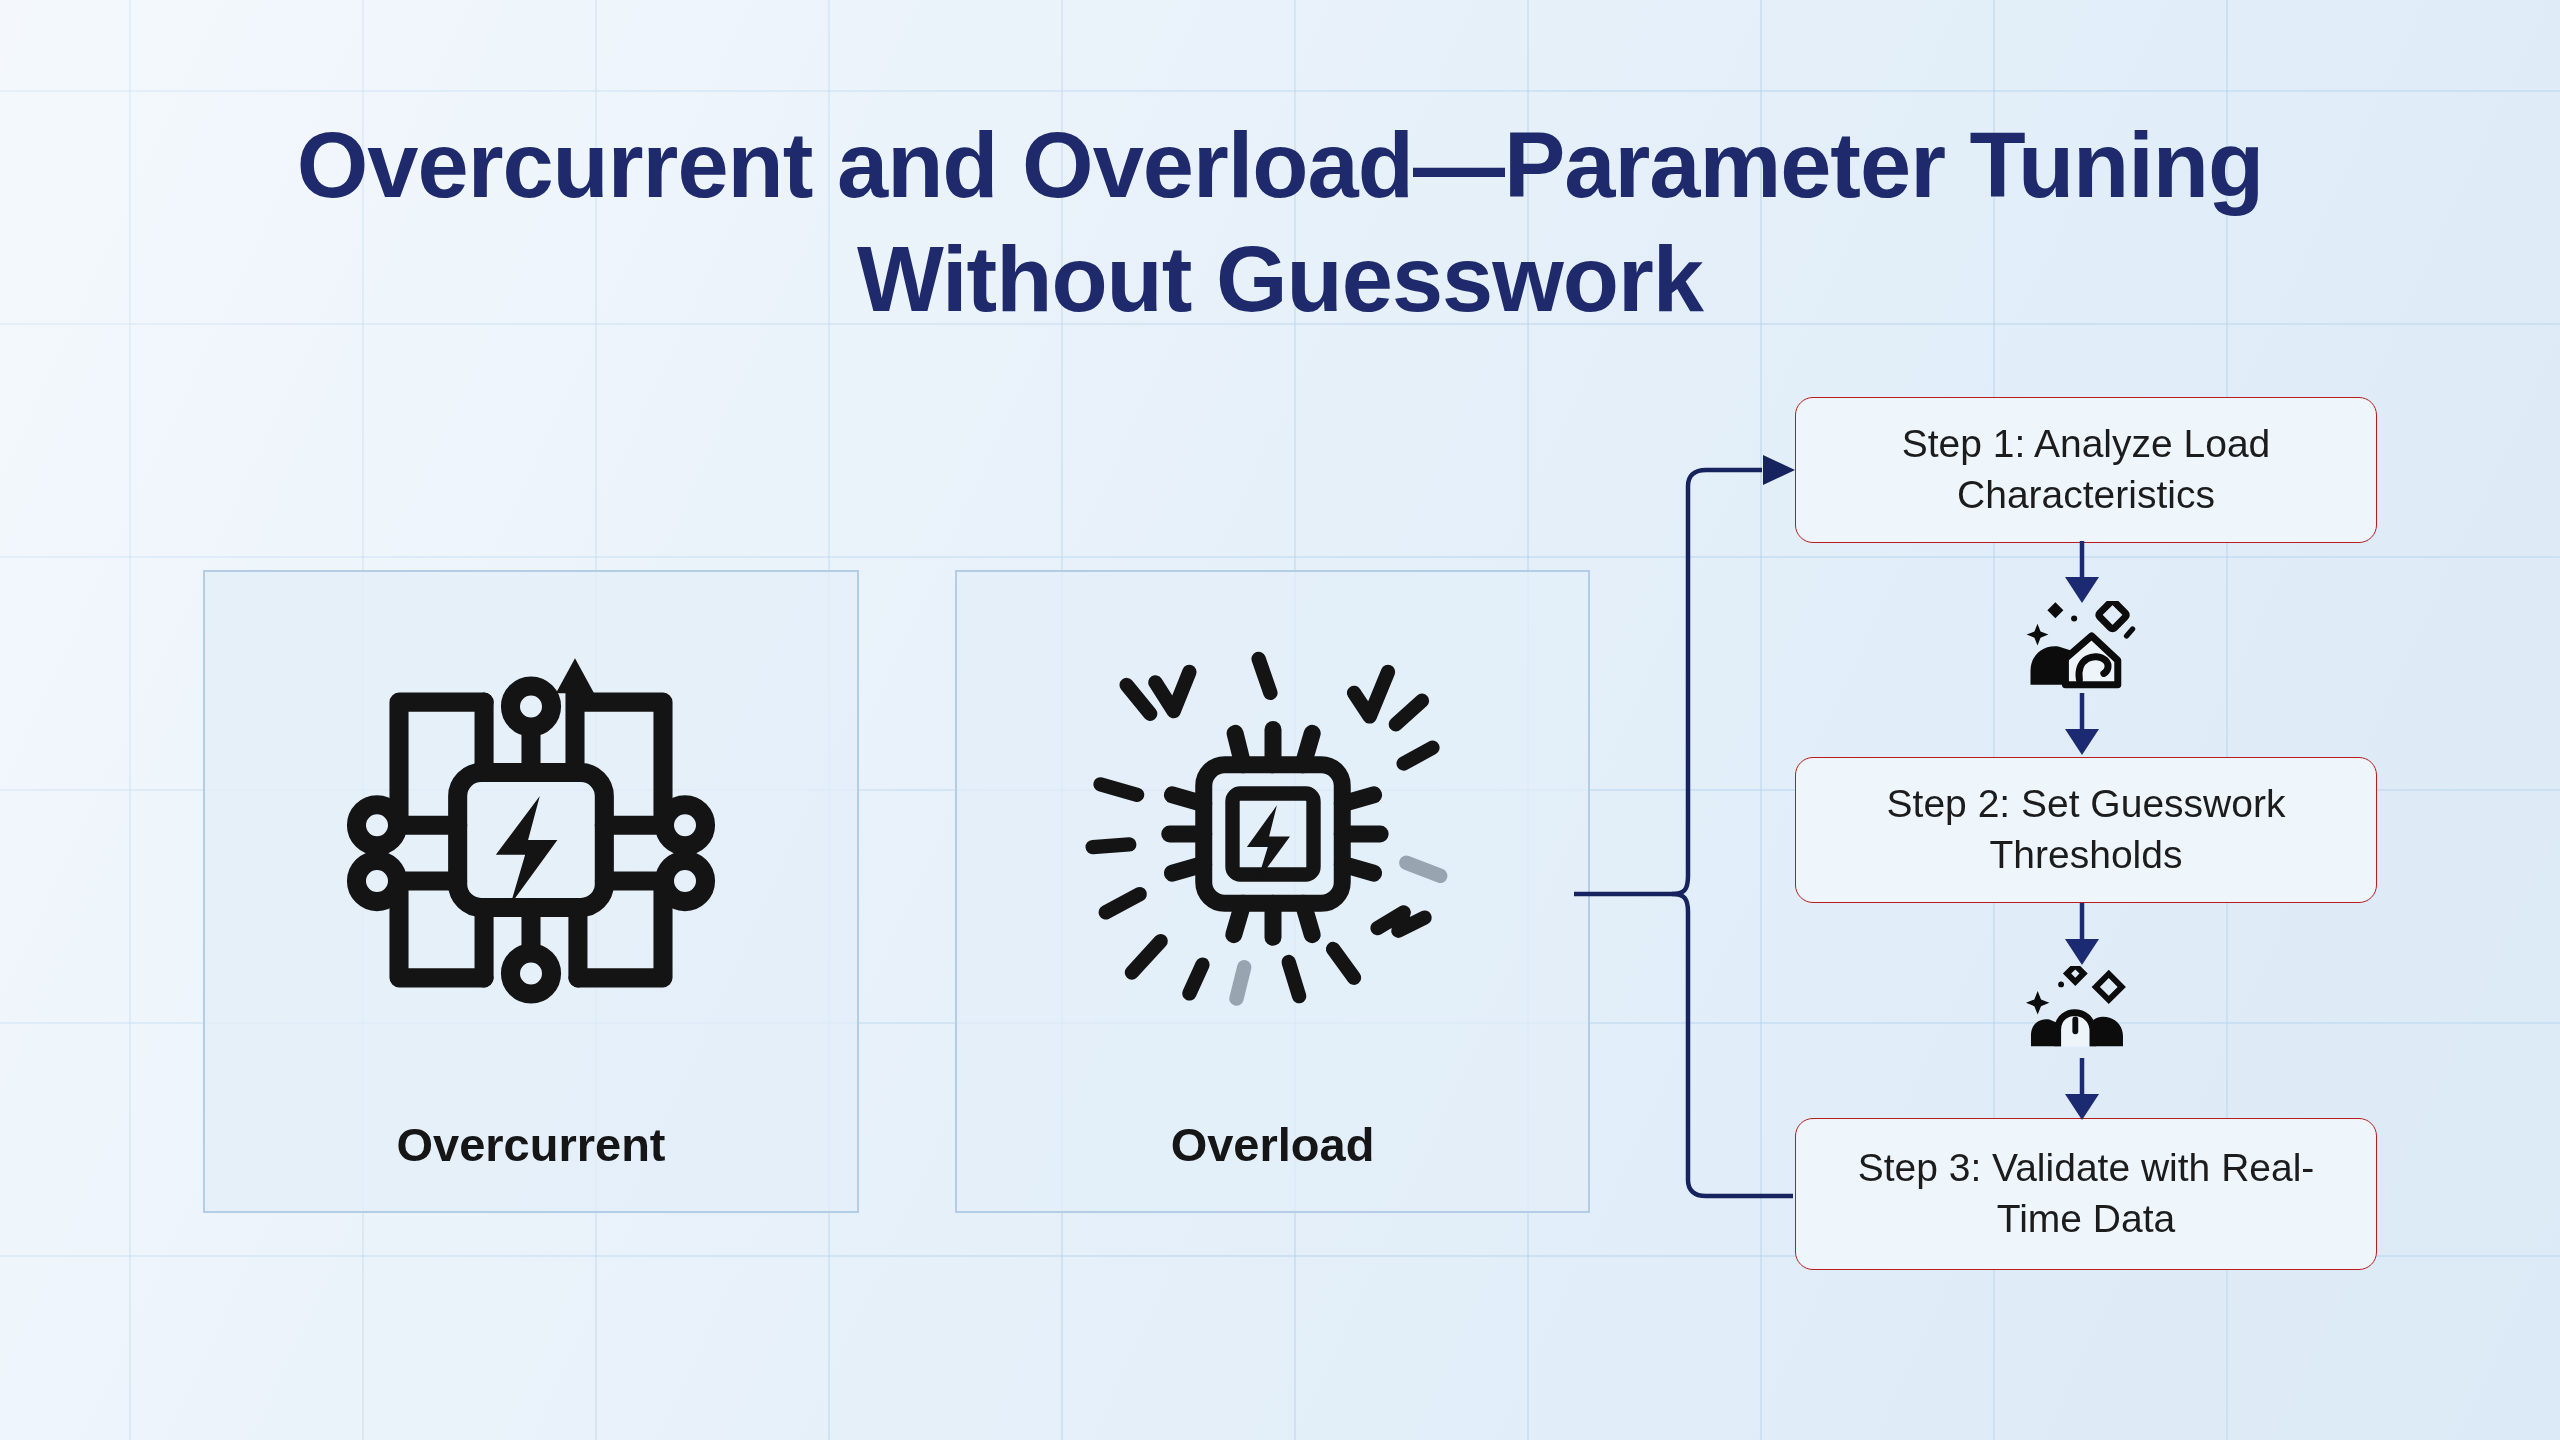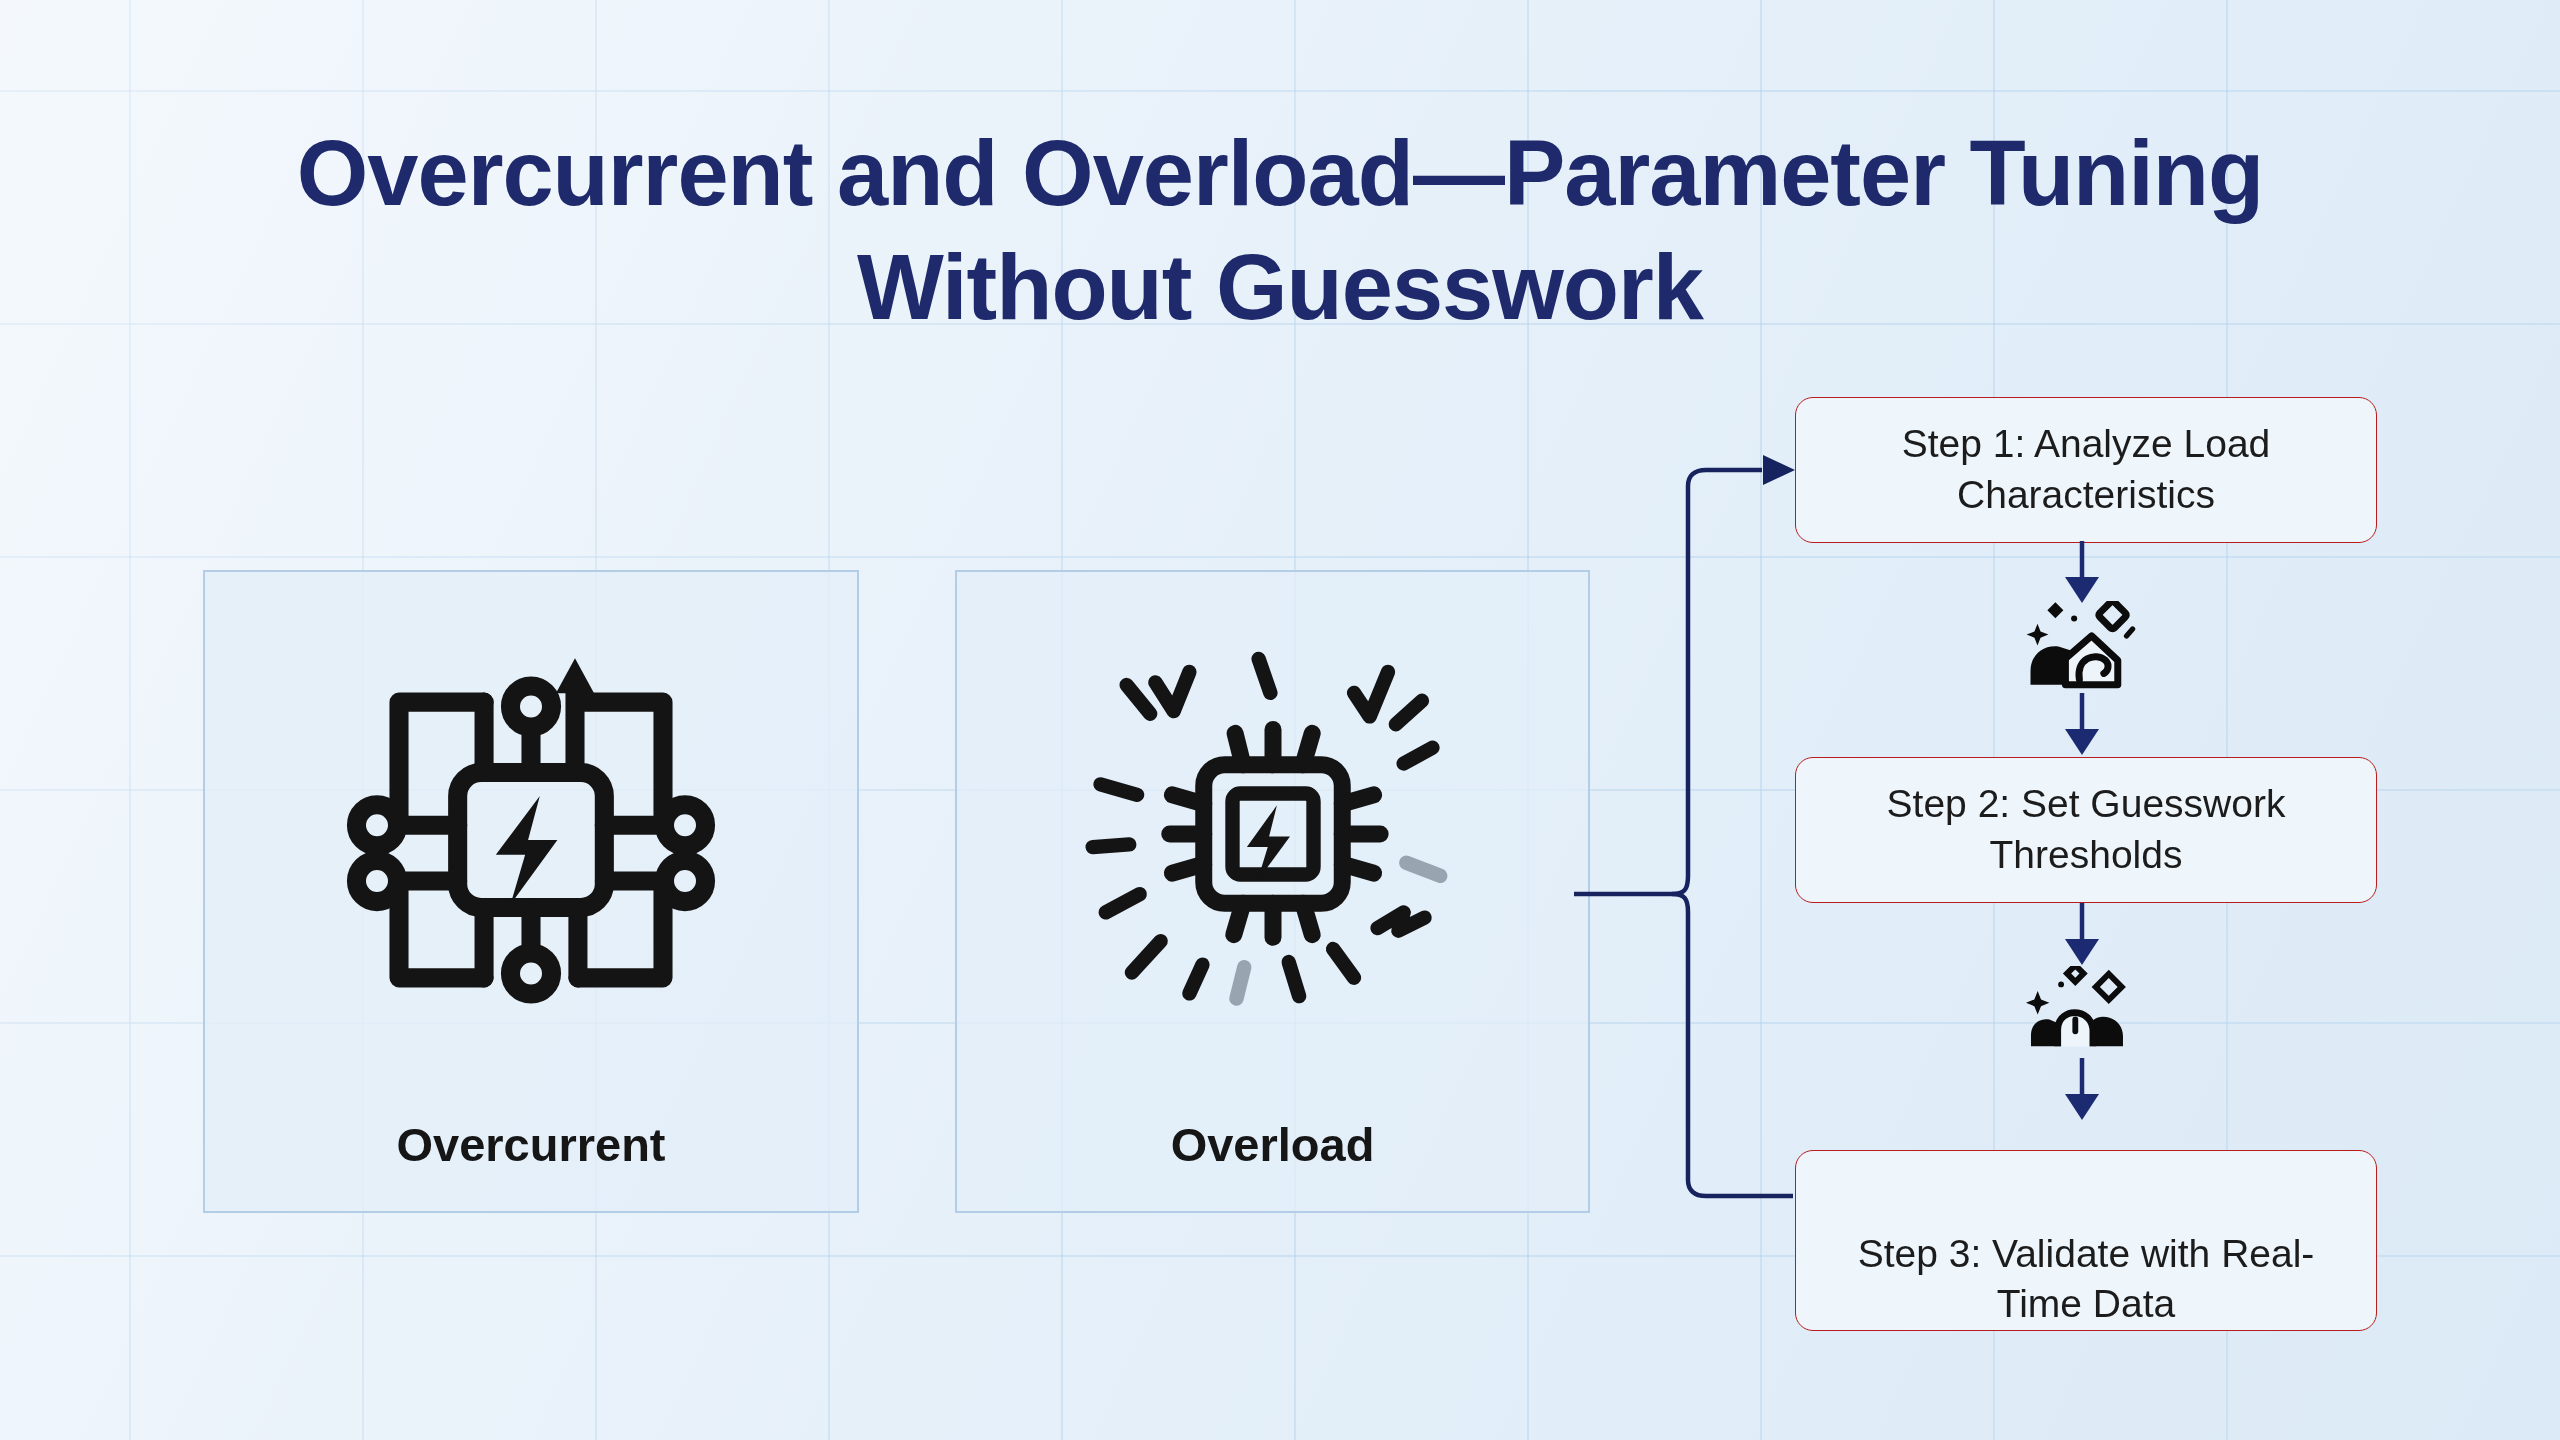--- a/index.html
+++ b/index.html
@@ -11,21 +11,21 @@
       linear-gradient(115deg, rgba(255,255,255,0.55) 0%, rgba(222,236,248,0.25) 55%, rgba(206,226,243,0.45) 100%),
       repeating-linear-gradient(to right, transparent 0px, transparent 231px, rgba(163,199,231,0.45) 231px, rgba(163,199,231,0.45) 233px),
       repeating-linear-gradient(to bottom, transparent 0px, transparent 231px, rgba(163,199,231,0.45) 231px, rgba(163,199,231,0.45) 233px);
     background-position: 0 0, -102px 0, 0 -141px;
   }
   .title{
     position:absolute;top:108px;left:0;width:2560px;text-align:center;
     font-size:92px;font-weight:bold;letter-spacing:-1px;line-height:1.24;
     color:#1e2a6b;
   }
-  .title-inner{max-width:2260px;margin:8px auto;}
+  .title-inner{max-width:2260px;margin:0 auto;}
   .card{
     position:absolute;top:570px;height:643px;
     background:rgba(227,238,249,0.78);
     border:2px solid #b3cde6;
     box-sizing:border-box;
     margin-left:16px;
   }
   .card.overcurrent{left:187px;width:656px;}
   .card.overload{left:939px;width:635px;}
   .card-icon{position:absolute;left:50%;transform:translateX(-50%);}
@@ -37,21 +37,21 @@
   }
   .step-box{
     position:absolute;left:1795px;width:582px;box-sizing:border-box;
     border:1px solid #b91c1c;border-radius:18px;background:#eef6fc;
     display:flex;align-items:center;justify-content:center;
     font-size:39px;line-height:1.3;color:#1c1c1c;text-align:center;
     padding:0 45px;
   }
   #step1{top:397px;height:146px;}
   #step2{top:757px;height:146px;}
-  #step3{top:1150px;height:181px;align-items:flex-end;}
+  #step3{top:1118px;height:152px;}
   .flow-arrow{position:absolute;left:2060px;width:44px;height:62px;}
   #flow-arrow-1{top:541px;}
   #flow-arrow-2{top:693px;}
   #flow-arrow-3{top:903px;}
   #flow-arrow-4{top:1058px;}
   .between-icon{position:absolute;left:2019px;width:126px;}
   #between-icon-1{top:601px;height:96px;}
   #between-icon-2{top:966px;height:92px;}
   #connector{position:absolute;left:1560px;top:380px;width:260px;height:940px;}
 </style>

